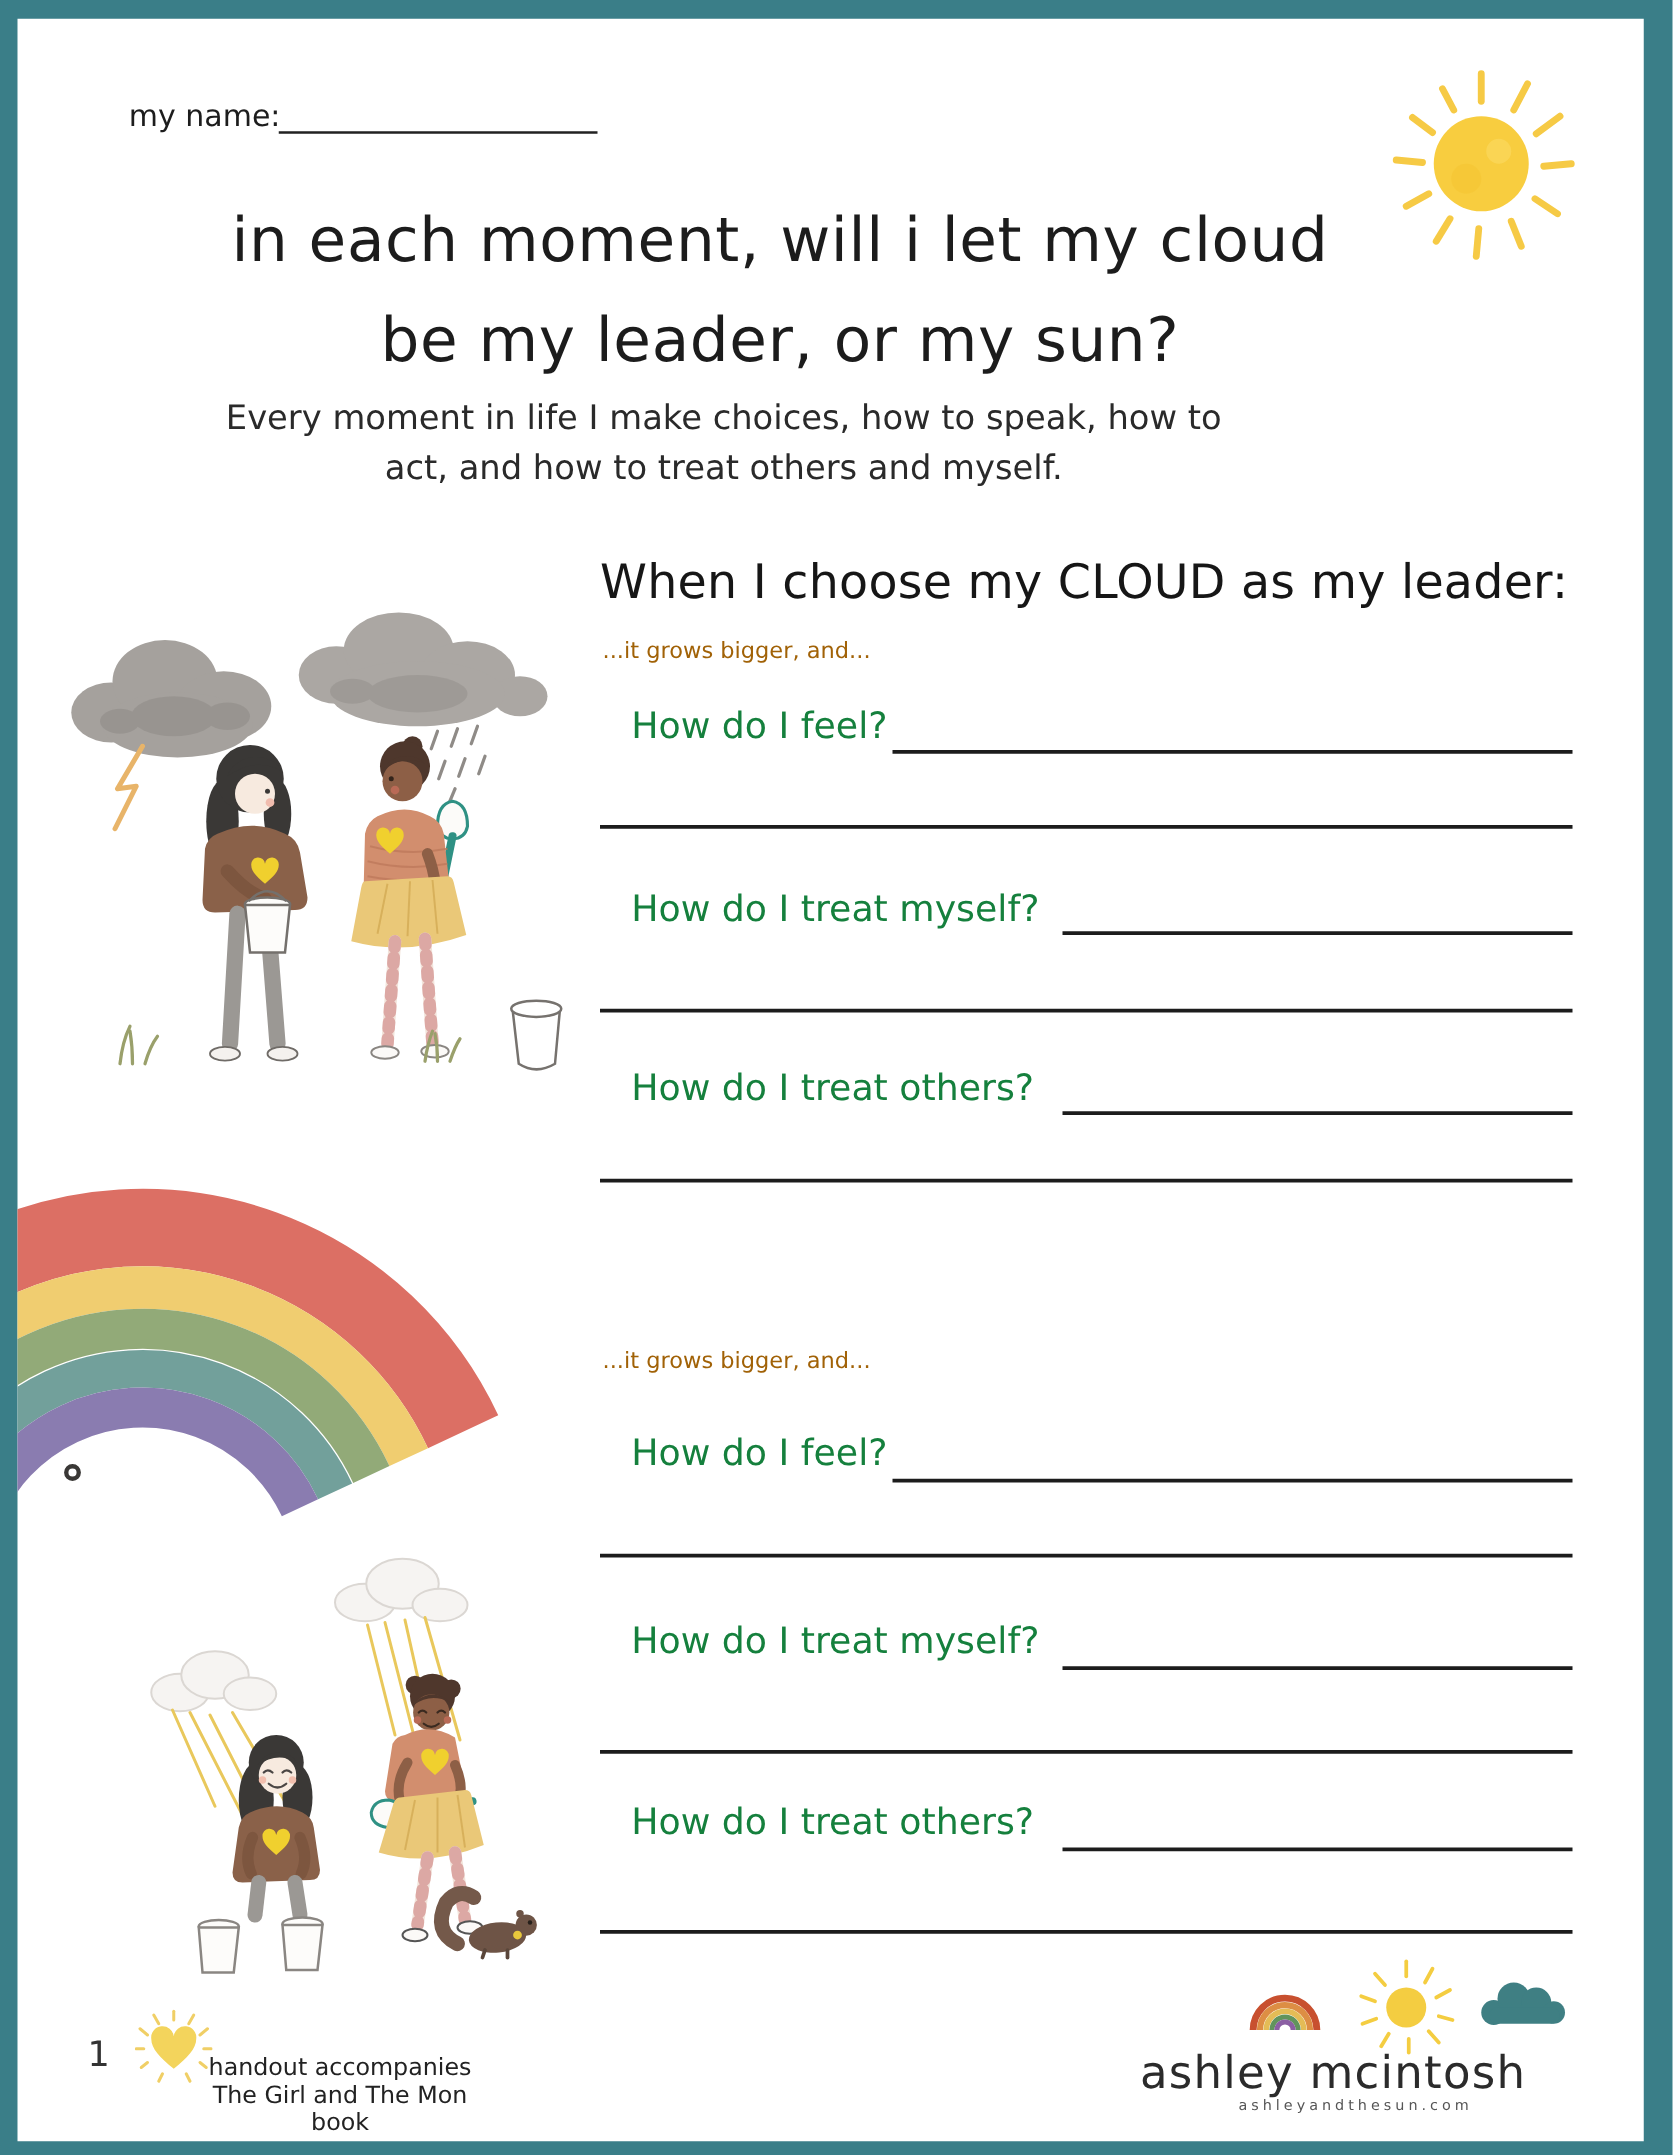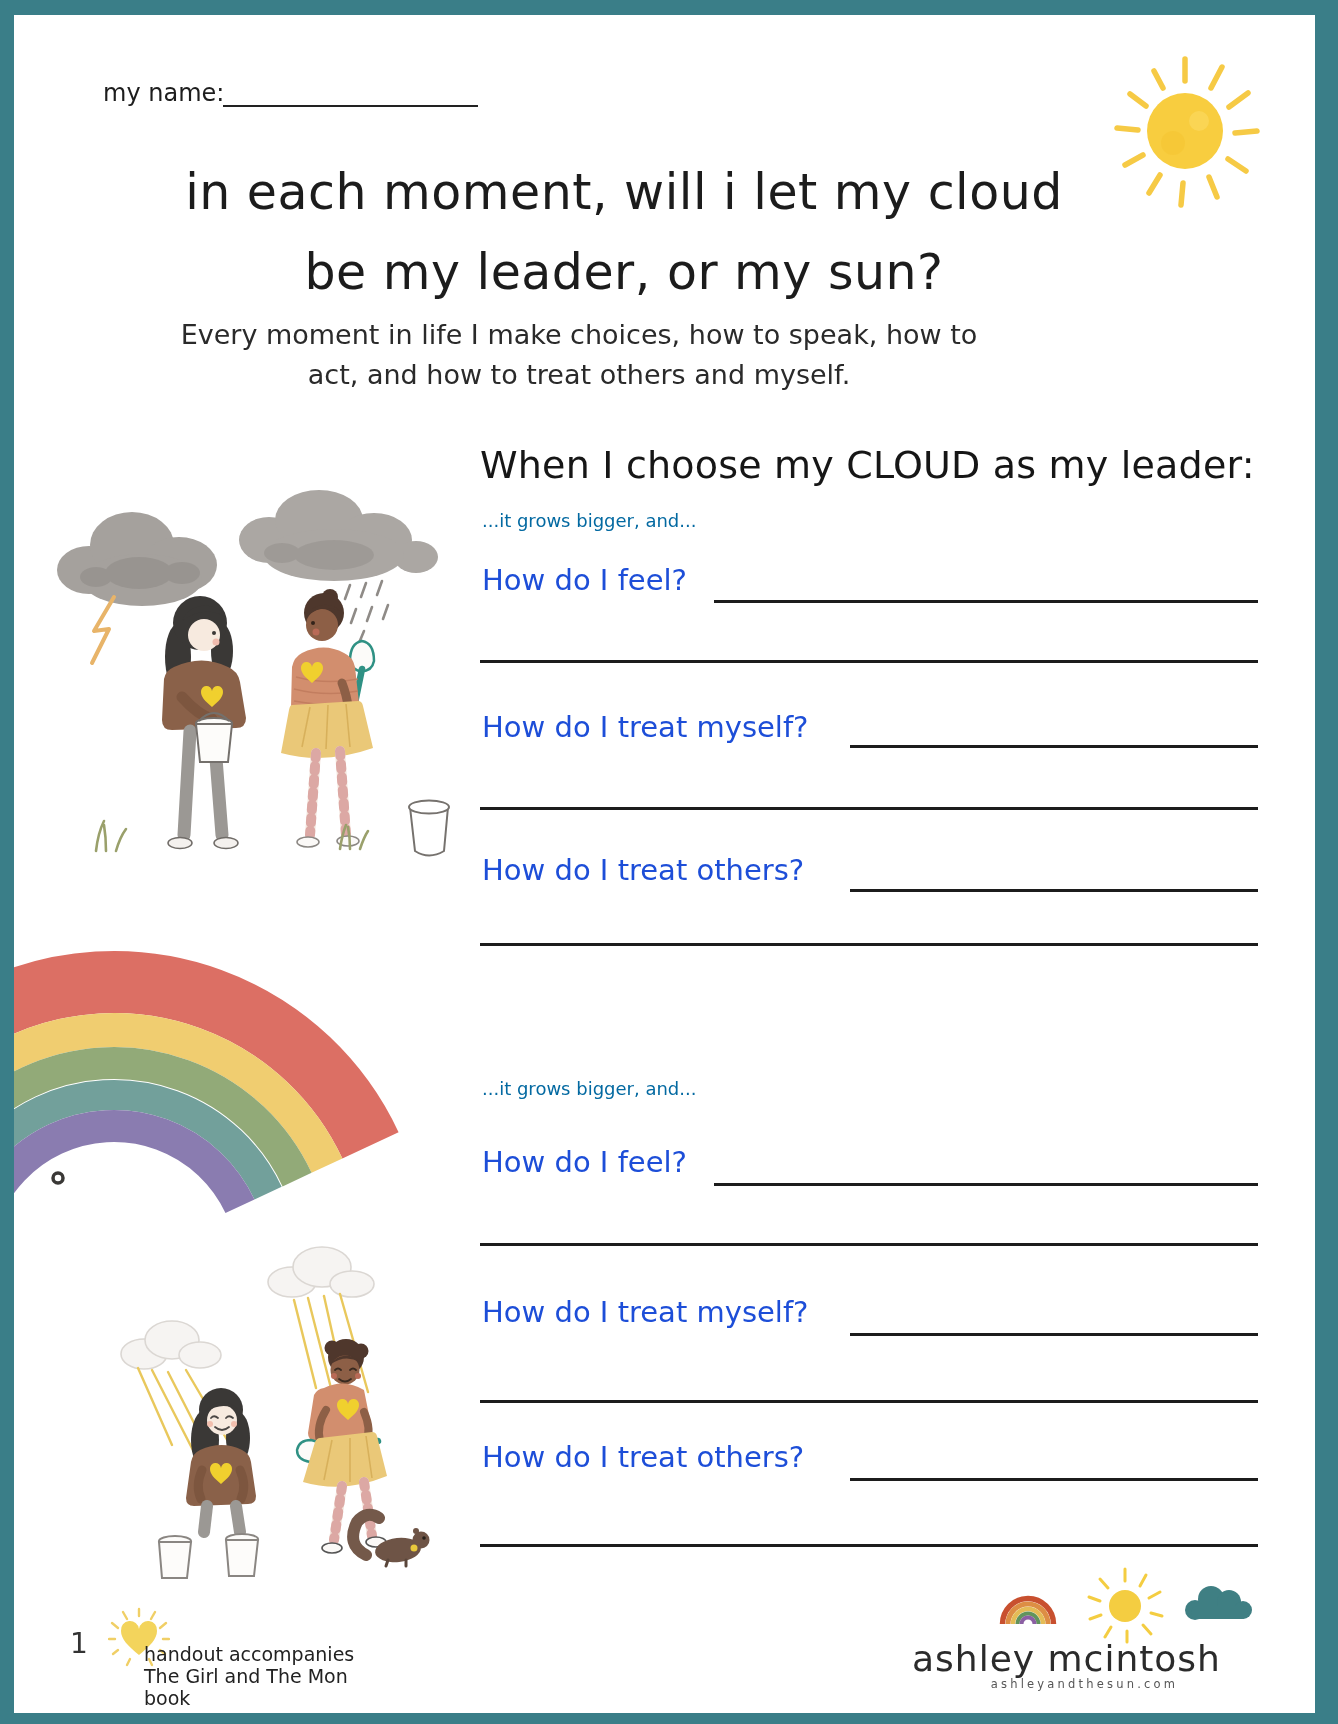--- a/index.html
+++ b/index.html
@@ -15,24 +15,24 @@
   }
   .abs{position:absolute;}
   .name-label{left:89px;top:64px;font-size:24px;text-align:right;}
   .name-line{left:209px;top:72px;width:255px;height:18px;border-bottom:2px solid #222;}
   .top-sun{left:1091px;top:38px;width:164px;height:164px;}
   .title{left:30px;top:138px;width:1160px;text-align:center;font-size:49px;line-height:80px;letter-spacing:.5px;font-weight:500;color:#1c1c1c;}
   .subtitle{left:10px;top:300px;width:1110px;text-align:center;font-size:27px;line-height:40px;color:#2a2a2a;}
   .scene1{left:30px;top:470px;width:420px;height:400px;}
   .scene2{left:0px;top:925px;width:440px;height:700px;}
   .sec-heading{left:466px;font-size:38px;letter-spacing:.2px;color:#161616;}
-  .sec-note{left:468px;font-size:18px;color:#0369a1;}
-  .q-label{left:468px;font-size:29px;color:#1d4ed8;text-align:right;}
+  .sec-note{left:468px;font-size:18px;color:#a16207;}
+  .q-label{left:491px;font-size:29px;color:#15803d;text-align:right;}
   .wline{border-bottom:3px solid #1c1c1c;height:0;}
-  .credit{left:130px;top:1628px;width:256px;text-align:left;font-size:19px;line-height:22px;color:#222;}
+  .credit{left:130px;top:1628px;width:256px;text-align:center;font-size:19px;line-height:22px;color:#222;}
   .pagenum{left:56px;top:1612px;font-size:28px;color:#333;}
   .brand-name{left:898px;top:1623px;width:340px;font-size:36px;letter-spacing:1px;color:#2b2b2b;}
   .brand-url{left:898px;top:1662px;width:345px;text-align:center;font-size:11.5px;letter-spacing:3.2px;color:#565656;}
   svg{display:block;}
 </style>
 </head>
 <body>
 
 <div class="page">
 

